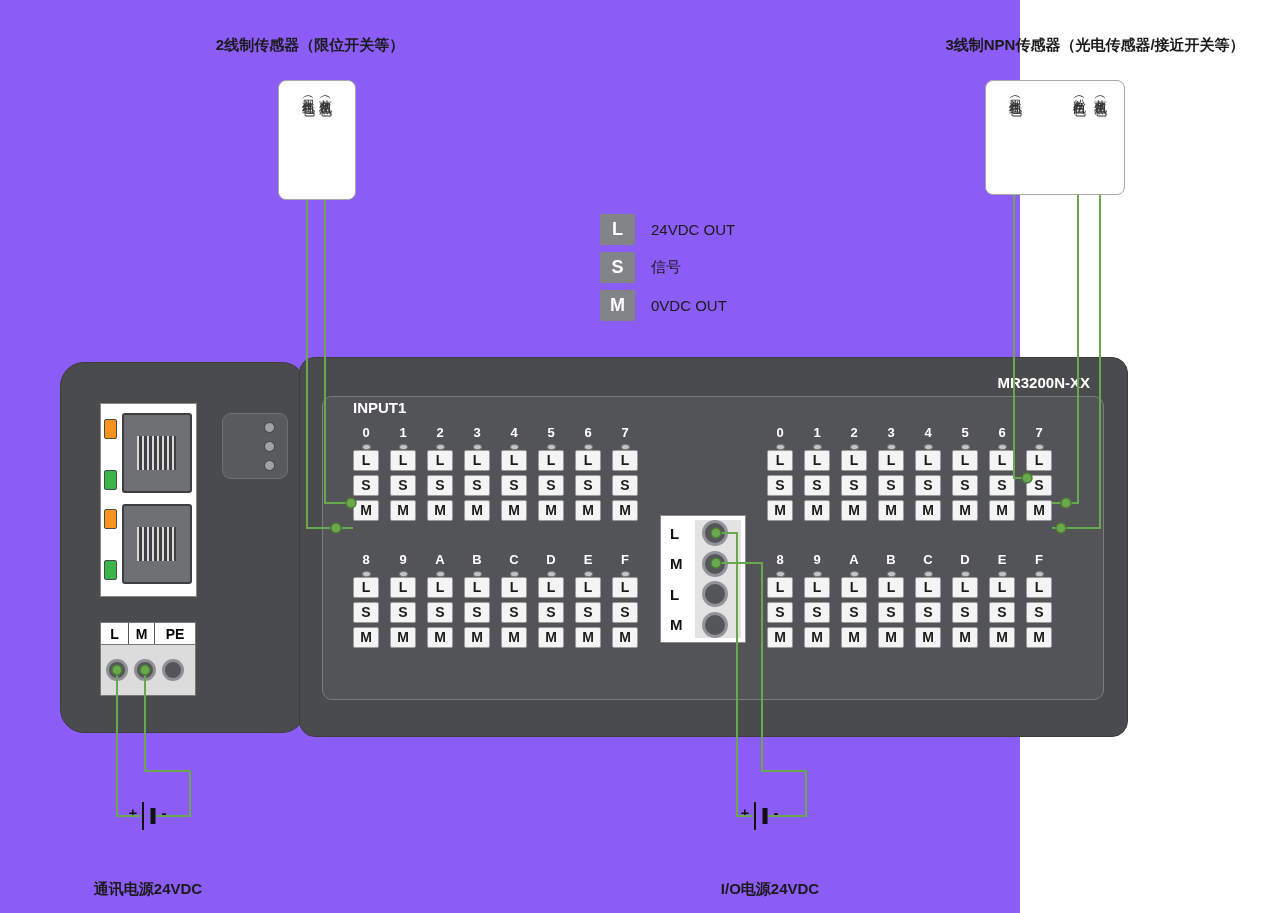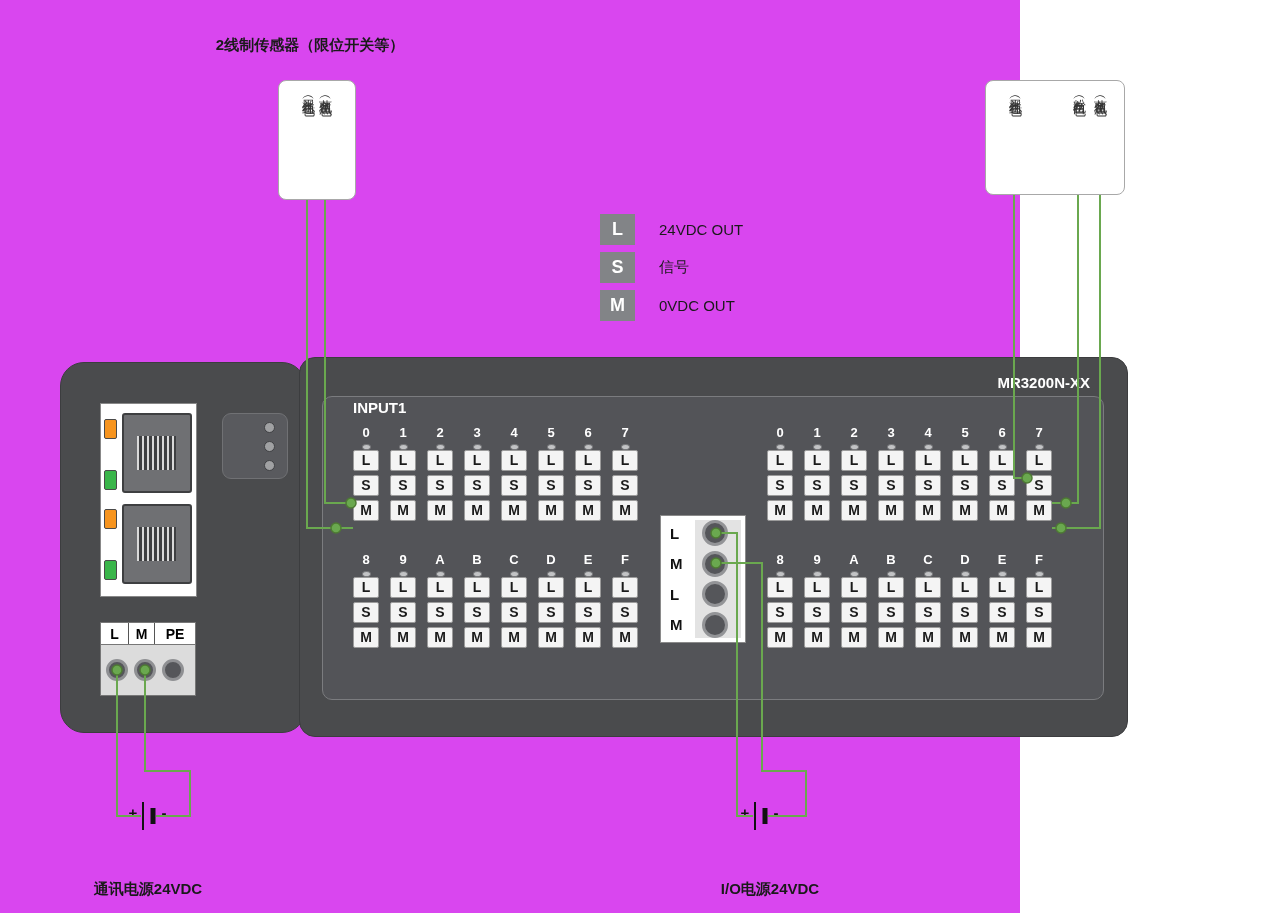--- a/index.html
+++ b/index.html
@@ -1,35 +1,35 @@
 <!DOCTYPE html>
 <html><head>
 <meta charset="utf-8">
 <style>
   *{margin:0;padding:0;box-sizing:border-box}
   html,body{width:1280px;height:913px;background:#fff;font-family:"Liberation Sans","DejaVu Sans",sans-serif;overflow:hidden}
-  .stage{position:absolute;left:0;top:0;width:1020px;height:913px;background:#d946ef}
+  .stage{position:absolute;left:0;top:0;width:1020px;height:913px;background:#8b5cf6}
 
   .title{position:absolute;top:36px;font-size:15px;font-weight:bold;color:#1a1a1a;text-align:center;white-space:nowrap}
   #two-wire-title{left:160px;width:300px}
   #three-wire-title{left:930px;width:330px}
 
   .sensor-box{position:absolute;top:80px;background:#fff;border:1.5px solid #a8a8a8;border-radius:8px}
   #two-wire-box{left:278px;width:78px;height:120px}
   #three-wire-box{left:985px;width:140px;height:115px}
   .v-text{position:absolute;top:8px;writing-mode:vertical-rl;text-orientation:mixed;font-size:13px;color:#333;letter-spacing:1px;line-height:17px}
   #two-wire-box .v-text:nth-of-type(1){left:21px}
   #two-wire-box .v-text:nth-of-type(2){left:38px}
   #three-wire-box .v-text:nth-of-type(1){left:21px}
   #three-wire-box .v-text:nth-of-type(2){left:85px}
   #three-wire-box .v-text:nth-of-type(3){left:106px}
 
   .legend-row{position:absolute;left:600px;display:flex;align-items:center;height:31px}
   .legend-key{width:35px;height:31px;background:#828487;color:#fff;font-size:18px;font-weight:bold;text-align:center;line-height:31px}
-  .legend-desc{margin-left:24px;font-size:15px;color:#1a1a1a}
+  .legend-desc{margin-left:16px;font-size:15px;color:#1a1a1a}
 
   .left-body{position:absolute;left:60px;top:362px;width:246px;height:371px;background:#4a4b4d;border:1px solid #3c3d3f;border-radius:24px}
   .main-body{position:absolute;left:299px;top:357px;width:829px;height:380px;background:#4a4b4d;border:1px solid #3c3d3f;border-radius:16px}
   .inner-panel{position:absolute;left:322px;top:396px;width:782px;height:304px;background:#535458;border:1px solid #7b7c7f;border-radius:10px}
 
   .model-label{position:absolute;left:940px;top:374px;width:150px;text-align:right;font-size:15px;font-weight:bold;color:#fff}
   .input-label{position:absolute;top:399px;width:285px;text-align:left;font-size:15px;font-weight:bold;color:#fff}
   #input1-label{left:353px}
   #input2-label{left:767px}
 
@@ -79,20 +79,21 @@
   #io-power-label{left:690px}
 
   .wires{position:absolute;left:0;top:0;width:1280px;height:913px;z-index:50;pointer-events:none}
 </style>
 </head>
 <body>
 
 <div class="stage">
 
   <div class="title" id="two-wire-title">2线制传感器（限位开关等）</div>
+  <div class="title" id="three-wire-title">3线制NPN传感器（光电传感器/接近开关等）</div>
 
   <div class="sensor-box" id="two-wire-box">
       <span class="v-text">黑色（红色）</span>
       <span class="v-text">蓝色（黑色）</span>
     </div>
   <div class="sensor-box" id="three-wire-box">
       <span class="v-text">黑色（红色）</span>
       <span class="v-text">粉色（白色）</span>
       <span class="v-text">蓝色（黑色）</span>
     </div>

